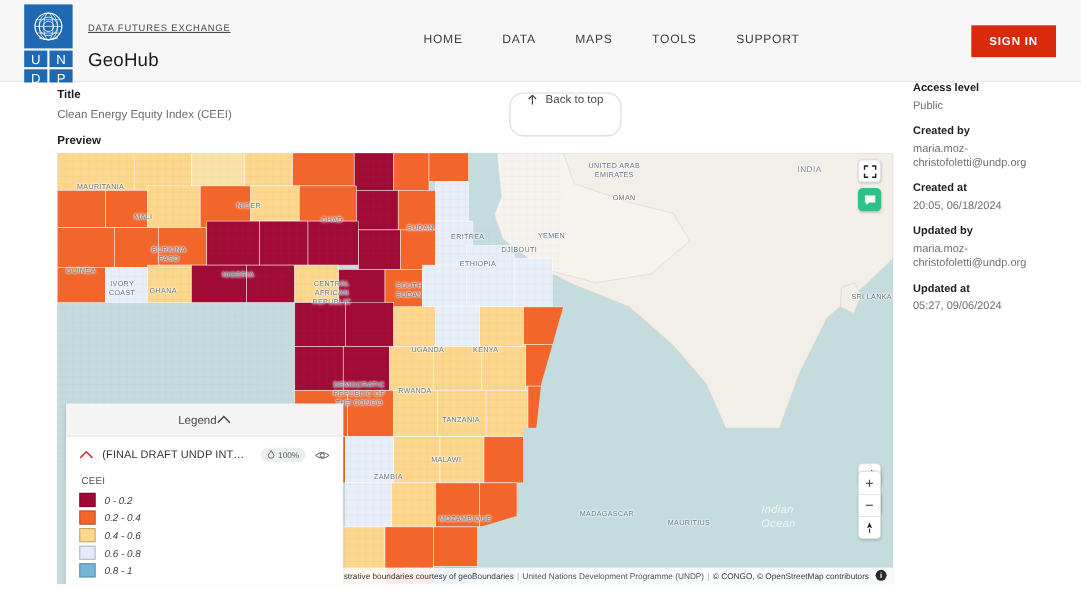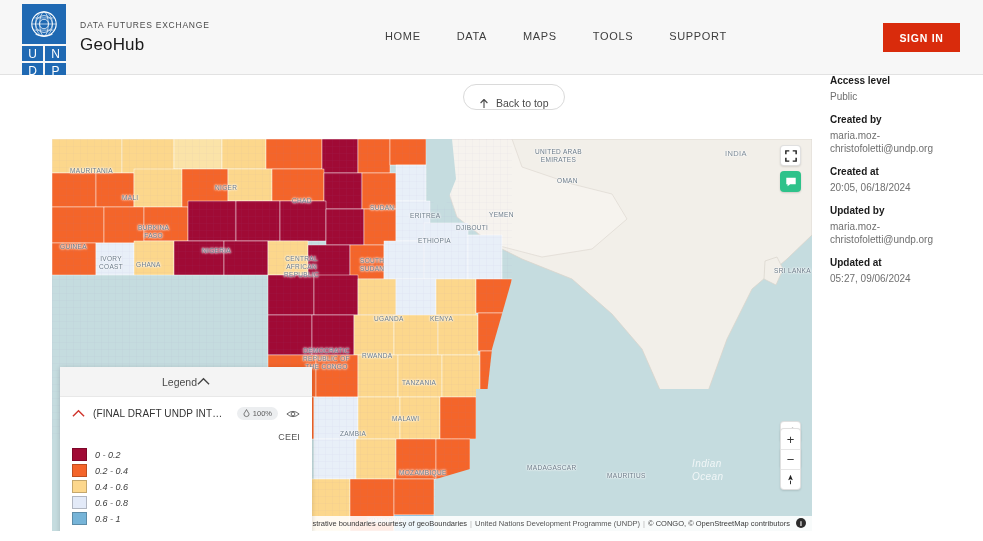--- a/index.html
+++ b/index.html
@@ -47,21 +47,22 @@
     font-family: "Liberation Sans", sans-serif;
   }
   .brand {
     position: absolute; left: 80px; top: 20px;
   }
   .brand-sub {
     font-size: 8.5px;
     letter-spacing: 0.09em;
     color: #4a4a4a;
     text-transform: uppercase;
-    margin-bottom: 6px;
+    margin-bottom: 16px;
+    text-decoration: underline;
   }
   .brand-title {
     font-size: 17px;
     color: #1a1a1a;
     letter-spacing: 0.01em;
     line-height: 1;
   }
   .nav {
     position: absolute; left: 385px; top: 30px;
     display: flex; gap: 36px;
@@ -103,28 +104,28 @@
     margin-bottom: 6px;
   }
   .field-value {
     font-size: 10.5px;
     color: #6f6f6f;
     margin-bottom: 12px;
   }
 
   .back-to-top {
     position: absolute; left: 463px; top: 9px;
-    height: 26px;
+    height: 40px;
     padding: 0 15px;
     border: 1px solid #dadada;
     border-radius: 13px;
     background: #ffffff;
     color: #4a4a4a;
     font-size: 10.5px;
-    display: flex; align-items: flex-end; gap: 7px;
+    display: flex; align-items: flex-start; gap: 7px;
     cursor: pointer;
     font-family: "Liberation Sans", sans-serif;
   }
 
   
   .map {
     position: absolute; left: 52px; top: 64px;
     width: 760px; height: 392px;
     background: #c5dcdf;
     overflow: hidden;
@@ -273,21 +274,20 @@
     font-size: 7.5px;
     color: #5a5a5a;
     display: flex; align-items: center; gap: 3px;
     cursor: pointer;
   }
   .legend-title {
     font-size: 9px;
     color: #555;
     margin: 2px 0 6px 2px;
     letter-spacing: 0.02em;
-    text-align: right;
   }
   .swatch-row {
     display: flex; align-items: center; gap: 8px;
     margin-bottom: 3px;
     font-style: italic;
   }
   .swatch {
     width: 15px; height: 13px;
     border: 1px solid rgba(0,0,0,0.22);
   }
@@ -350,20 +350,25 @@
       <a href="#">MAPS</a>
       <a href="#">TOOLS</a>
       <a href="#">SUPPORT</a>
     </nav>
 
   <button class="signin" style="background: rgb(217, 43, 12);">SIGN IN</button>
 </div>
 
 <div class="body-wrap">
 
+  <div class="left-col">
+    <div class="field-label">Title</div>
+    <div class="field-value">Clean Energy Equity Index (CEEI)</div>
+    <div class="field-label">Preview</div>
+  </div>
 
   <button class="back-to-top">
     <svg width="10" height="11" viewBox="0 0 10 11">
       <path d="M5 10 V2 M5 1.5 L1.6 5 M5 1.5 L8.4 5" stroke="#4a4a4a" stroke-width="1.1" fill="none"></path>
     </svg>
     <span>Back to top</span>
   </button>
 
   <div class="map">
 

